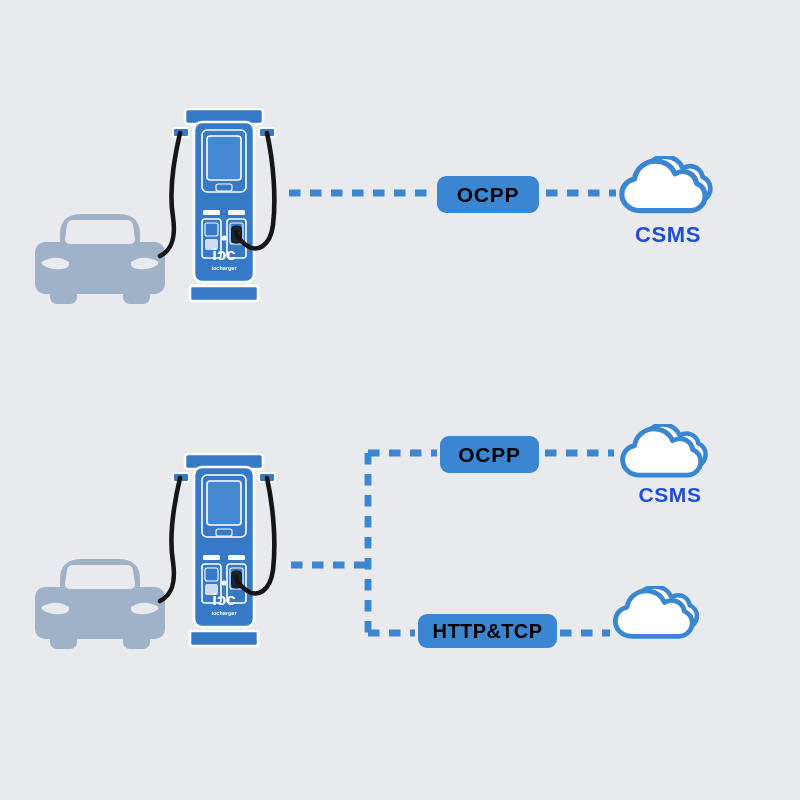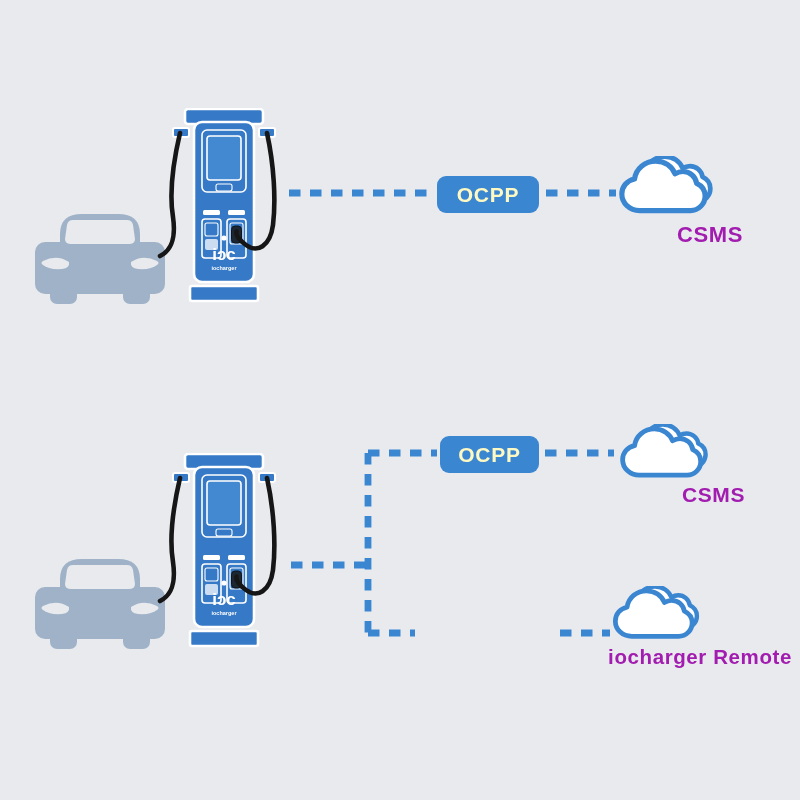--- a/index.html
+++ b/index.html
@@ -5,28 +5,28 @@
   html,body { margin:0; padding:0; }
   .canvas {
     position:relative; width:800px; height:800px;
     background:#e8eaee; overflow:hidden;
     font-family:"Liberation Sans", sans-serif;
   }
   .abs { position:absolute; }
   .connectors { position:absolute; left:0; top:0; pointer-events:none; }
   .badge {
     position:absolute; background:#3b86d1; border-radius:9px;
-    color:#fef9c3; font-weight:bold; letter-spacing:0.8px;
+    color:#000000; font-weight:bold; letter-spacing:0.8px;
     display:flex; align-items:center; justify-content:center;
     font-size:21px;
   }
   .badge.small-text { font-size:20px; letter-spacing:0.4px; }
   .cloud-label {
-    position:absolute; color:#a21caf; font-weight:bold;
-    text-align:right; letter-spacing:0.6px;
+    position:absolute; color:#1d4ed8; font-weight:bold;
+    text-align:center; letter-spacing:0.6px;
   }
   .hidden-defs { position:absolute; width:0; height:0; overflow:hidden; }
 </style>
 </head>
 <body>
 
 <svg class="hidden-defs" aria-hidden="true">
   <defs>
 
     <symbol id="sym-cloud" viewBox="0 0 106 68">
@@ -128,22 +128,24 @@
 
     <div class="badge" style="left:440px;top:36px;width:99px;height:37px;">
       <span>OCPP</span>
     </div>
 
     <svg class="abs" style="left:618px;top:24px;" width="94" height="60">
       <use href="#sym-cloud"></use>
     </svg>
     <div class="cloud-label" style="left:595px;top:83px;width:150px;font-size:21px;">CSMS</div>
 
+    <div class="badge small-text" style="left:418px;top:214px;width:139px;height:34px;">
+      <span>HTTP&amp;TCP</span>
+    </div>
 
     <svg class="abs" style="left:611px;top:186px;" width="92" height="59">
       <use href="#sym-cloud"></use>
     </svg>
     <div class="cloud-label" style="left:542px;top:246px;width:250px;font-size:20.5px;line-height:21px;">
-      <div>iocharger Remote</div>
     </div>
   </div>
 
 </div>
 
 </body></html>

